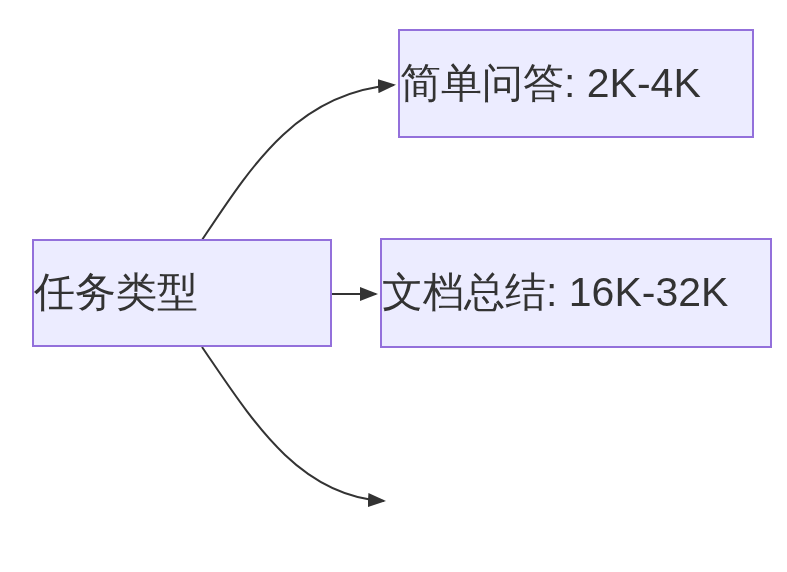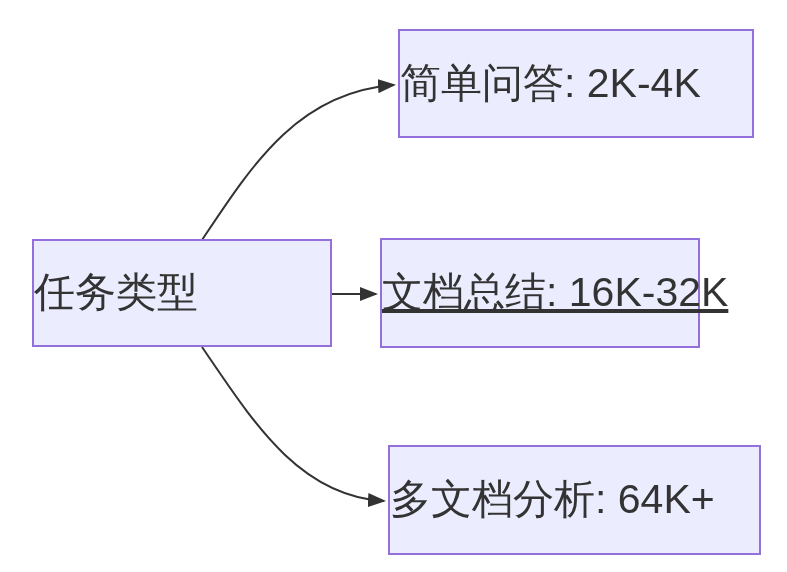--- a/index.html
+++ b/index.html
@@ -48,21 +48,21 @@
     display: flex;
     align-items: center;
     justify-content: flex-start;
     text-align: center;
     font-size: 41px;
     line-height: 1.2;
     white-space: nowrap;
   }
   .node-root   { left: 32px;  top: 239px; width: 300px; height: 108px; }
   .node-qa     { left: 398px; top: 29px;  width: 356px; height: 109px; }
-  .node-doc    { left: 380px; top: 238px; width: 320px; height: 110px; text-decoration: underline; }
+  .node-doc    { left: 380px; top: 238px; width: 392px; height: 110px; }
   .node-multi  { left: 388px; top: 445px; width: 373px; height: 110px; }
 </style>
 </head>
 <body>
 
 <div class="canvas">
 
   <svg class="edges-layer" viewBox="0 0 787 572" xmlns="http://www.w3.org/2000/svg">
     <defs>
       <marker id="arrowhead" viewBox="0 0 18 14" markerWidth="18" markerHeight="14" refX="16" refY="7" orient="auto" markerUnits="userSpaceOnUse">
@@ -79,17 +79,14 @@
   </div>
 
   <div class="node node-qa">
     <span>简单问答: 2K-4K</span>
   </div>
 
   <div class="node node-doc">
     <span>文档总结: 16K-32K</span>
   </div>
 
-  <div class="node node-multi">
-    <span>多文档分析: 64K+</span>
-  </div>
 
 </div>
 
 </body></html>

